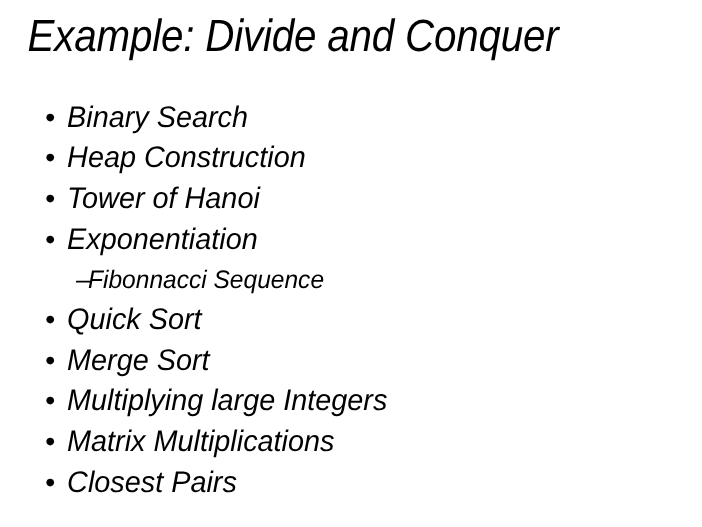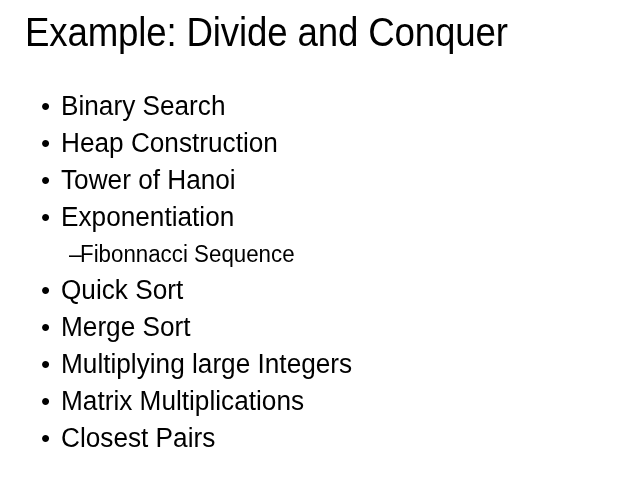--- a/index.html
+++ b/index.html
@@ -12,20 +12,21 @@
     font-family: "Liberation Sans", "DejaVu Sans", sans-serif;
     color: #000000;
     -webkit-font-smoothing: antialiased;
   }
   #slide {
     position: relative;
     width: 584px;
     height: 479px;
     background: #ffffff;
     overflow: hidden;
+    font-style: italic;
   }
 
   
   .slide-title {
     position: absolute;
     left: 25px;
     top: 8px;
     width: 600px;
     font-size: 41px;
     line-height: 48px;

